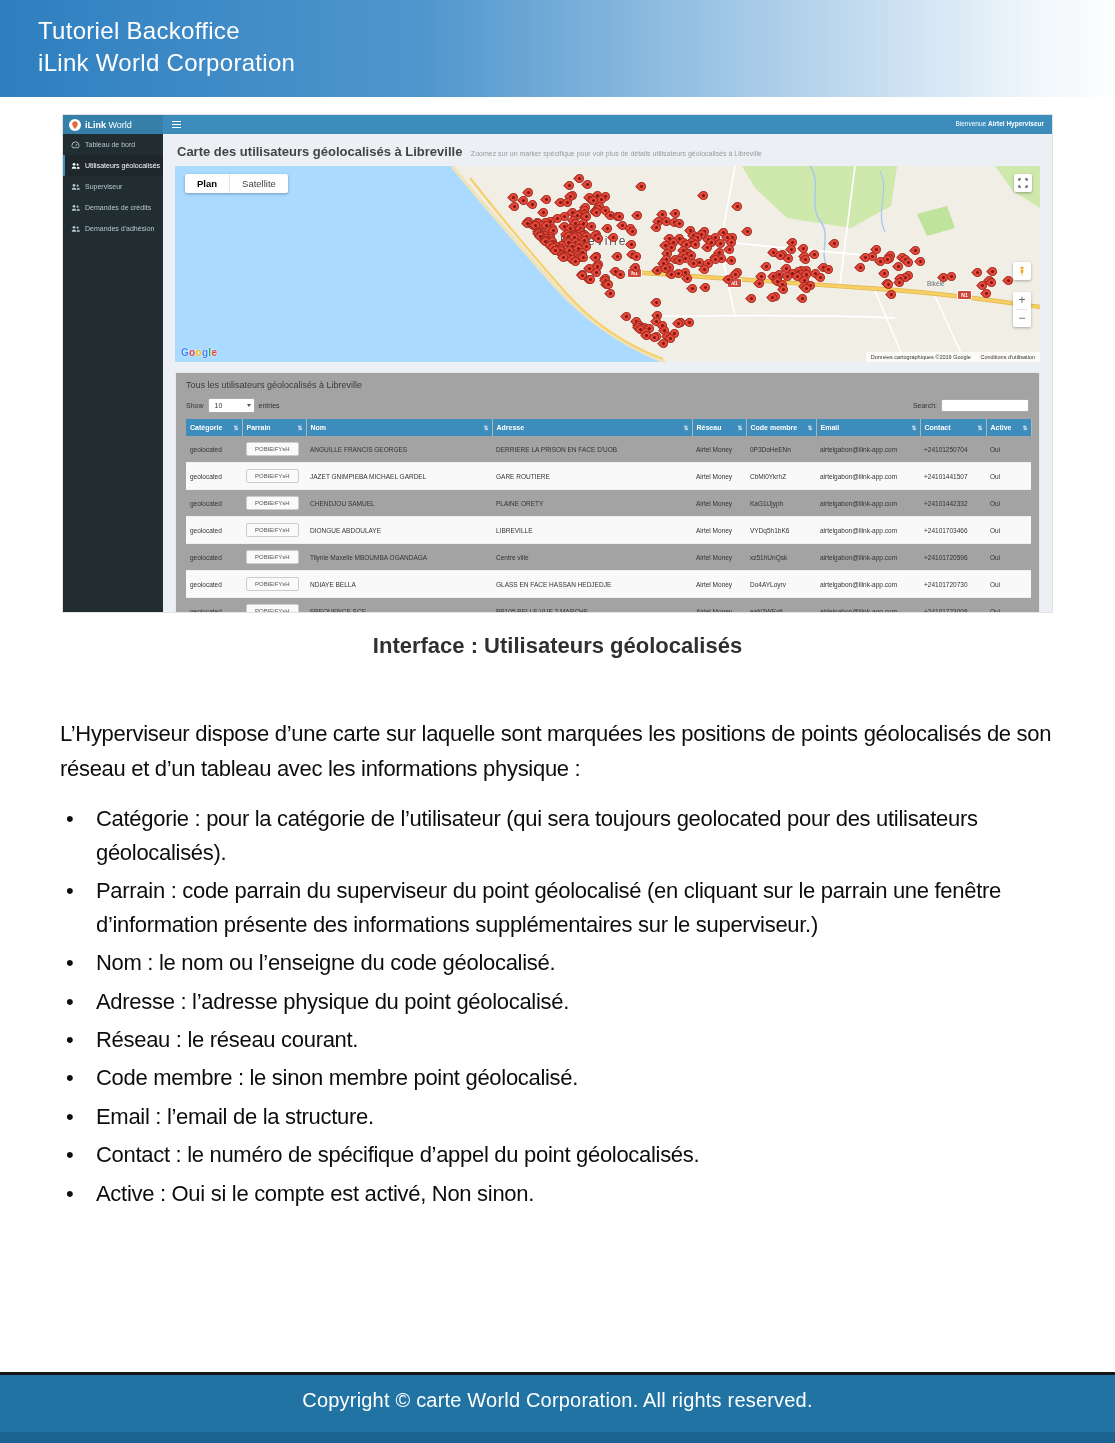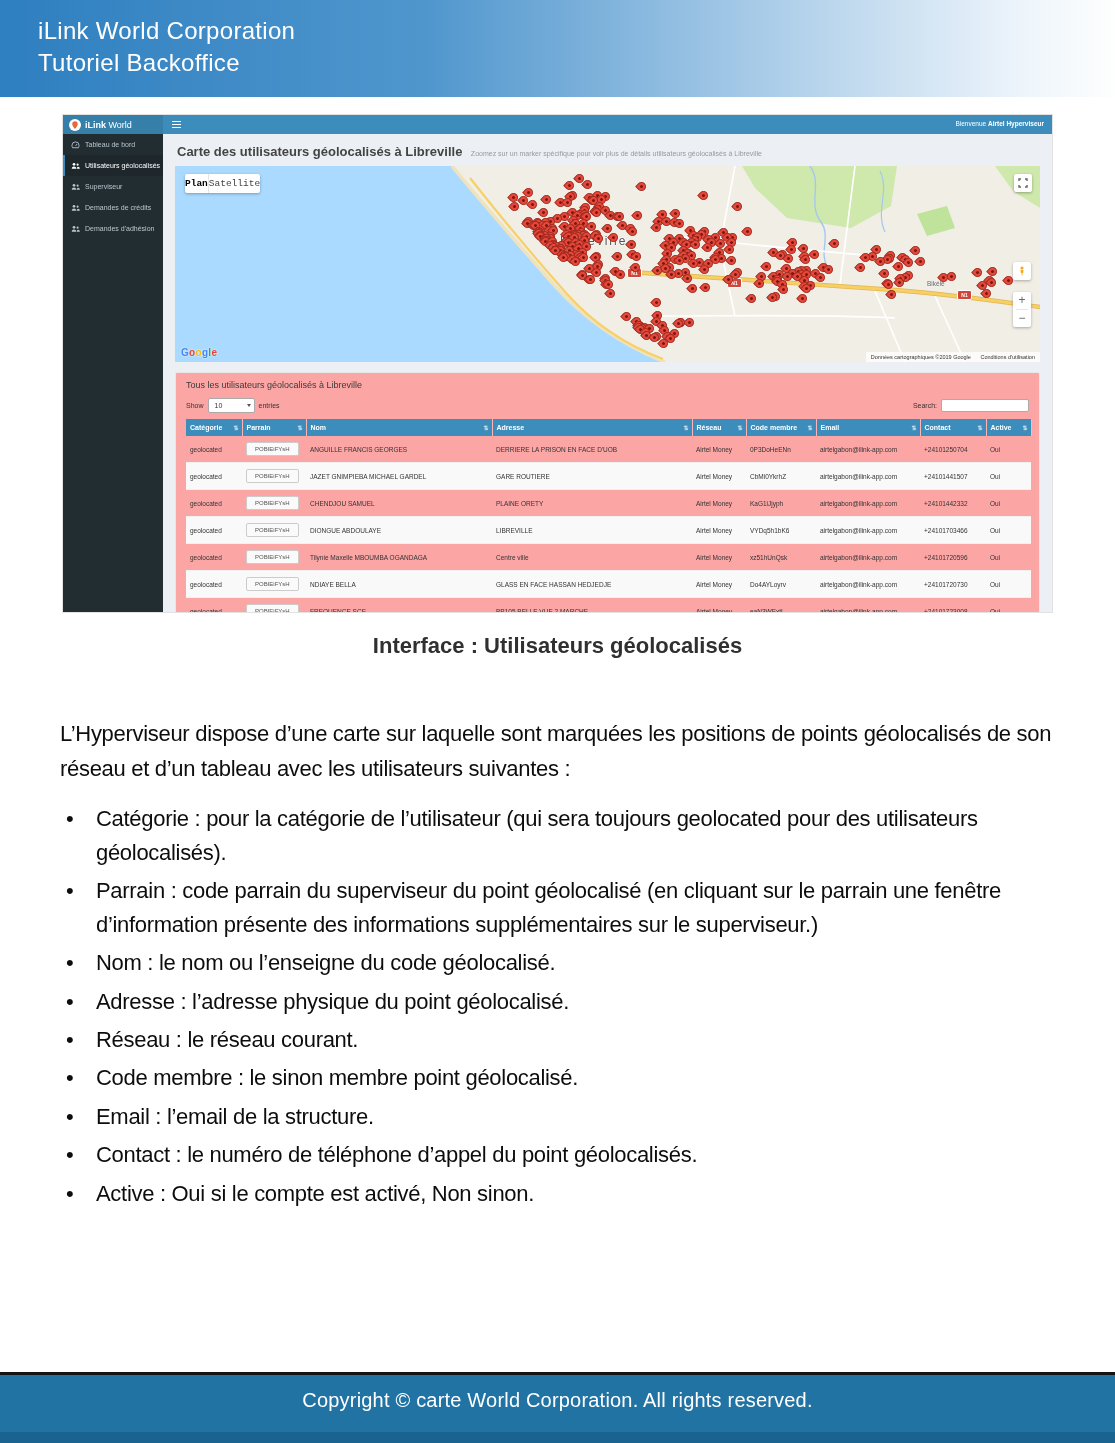--- a/index.html
+++ b/index.html
@@ -43,37 +43,37 @@
   .pin{position:absolute;width:9px;height:9px;background:#e5473b;border:1px solid #9f2a1e;
        border-radius:50% 50% 50% 0;transform:rotate(45deg);box-sizing:border-box;}
   .pin::after{content:'';position:absolute;left:2px;top:2px;width:3px;height:3px;border-radius:50%;background:#7c150e;}
   .city-label{position:absolute;left:385px;top:68px;font-size:12px;letter-spacing:2px;color:#55565a;
               text-shadow:0 0 2px #fff,0 0 2px #fff;}
   .place-label{position:absolute;left:752px;top:114px;font-size:6.5px;color:#66686c;text-shadow:0 0 2px #fff;}
   .shield{position:absolute;width:13px;height:8px;background:#cf463a;border:1px solid #fff;border-radius:2px;
           color:#fff;font-size:5px;font-weight:bold;display:flex;align-items:center;justify-content:center;}
   .maptype{position:absolute;left:10px;top:8px;display:flex;background:#fff;border-radius:2px;
            box-shadow:0 1px 3px rgba(0,0,0,.3);font-size:9.5px;}
-  .maptype .seg{padding:4px 0;color:#444;cursor:pointer;font-family:Liberation Mono, monospace;}
+  .maptype .seg{padding:4px 12px;color:#444;cursor:pointer;}
   .maptype .seg.on{font-weight:bold;color:#000;}
   .maptype .sep{width:1px;background:#e6e6e6;}
   .map-btn{position:absolute;background:#fff;border-radius:2px;box-shadow:0 1px 3px rgba(0,0,0,.3);
            display:flex;align-items:center;justify-content:center;cursor:pointer;}
   .fullscreen{right:8px;top:8px;width:18px;height:18px;}
   .pegman{right:9px;top:96px;width:18px;height:18px;}
   .zoomctl{position:absolute;right:9px;top:126px;width:18px;background:#fff;border-radius:2px;
            box-shadow:0 1px 3px rgba(0,0,0,.3);text-align:center;}
   .zoomctl .z{height:17px;line-height:17px;font-size:12px;color:#666;cursor:pointer;}
   .zoomctl .zsep{height:1px;background:#e6e6e6;margin:0 3px;}
   .google{position:absolute;left:6px;bottom:4px;font-size:10px;font-weight:bold;letter-spacing:.3px;
           text-shadow:0 0 2px #fff;}
   .attr{position:absolute;right:0;bottom:0;background:rgba(255,255,255,.75);padding:2px 5px;font-size:5.5px;color:#333;}
   .attr a{color:#333;text-decoration:none;margin-left:8px;}
 
-  .panel{margin-top:10px;background:#fca5a5;border:1px solid #e7e7e7;border-radius:2px;}
+  .panel{margin-top:10px;background:#a3a3a3;border:1px solid #e7e7e7;border-radius:2px;}
   .panel-title{padding:7px 10px 5px;font-size:9px;color:#3a3a3a;}
   .tbl-controls{display:flex;align-items:center;padding:3px 10px 6px;font-size:7px;color:#333;}
   .pagesize{display:inline-flex;align-items:center;justify-content:space-between;width:36px;height:13px;
             border:1px solid #aaa;border-radius:2px;margin:0 4px;padding:0 3px 0 6px;background:#fff;cursor:pointer;}
   .pagesize .chev{width:0;height:0;border-left:2.5px solid transparent;border-right:2.5px solid transparent;
                   border-top:3.5px solid #555;}
   .searchbox{margin-left:auto;display:flex;align-items:center;gap:4px;}
   .searchbox input{width:88px;height:13px;border:1px solid #aaa;border-radius:2px;font-size:7px;padding:0 3px;box-sizing:border-box;}
   table.grid{width:845px;margin:0 10px;border-collapse:collapse;table-layout:fixed;}
   table.grid th{background:#3c8dbc;color:#fff;font-size:7px;text-align:left;padding:5px 4px;
@@ -96,22 +96,22 @@
   .footer{position:absolute;left:0;right:0;bottom:0;height:68px;background:#2173a3;border-top:3px solid #141414;}
   .footer-text{text-align:center;color:#fff;font-size:20px;margin-top:14px;letter-spacing:.2px;}
   .footer-strip{position:absolute;left:0;right:0;bottom:0;height:11px;background:#1a628f;}
 </style>
 </head>
 <body>
 
 <div class="page">
 
   <div class="banner">
+    <div>Tutoriel Backoffice</div>
     <div>iLink World Corporation</div>
-    <div>Tutoriel Backoffice</div>
   </div>
 
 
   <div class="shot">
 
     <div class="nav">
       <div class="brand">
         <svg viewBox="0 0 10 10">
           <circle cx="5" cy="5" r="5" fill="#fff"></circle>
           <path d="M5 1.8a2.3 2.3 0 0 1 2.3 2.3C7.3 6 5 8.2 5 8.2S2.7 6 2.7 4.1A2.3 2.3 0 0 1 5 1.8z" fill="#e8683a"></path>
@@ -671,21 +671,21 @@
             </tr>
 
           </tbody>
         </table>
       </div>
     </div>
   </div>
 
   <h2 class="caption">Interface : Utilisateurs géolocalisés</h2>
 
-  <p class="body-text">L’Hyperviseur dispose d’une carte sur laquelle sont marquées les positions de points géolocalisés de son réseau et d’un tableau avec les utilisateurs suivantes :</p>
+  <p class="body-text">L’Hyperviseur dispose d’une carte sur laquelle sont marquées les positions de points géolocalisés de son réseau et d’un tableau avec les informations physique :</p>
 
   <ul class="points">
     <li>
         <span class="dot">•</span>
         <span class="txt">Catégorie : pour la catégorie de l’utilisateur (qui sera toujours geolocated pour des utilisateurs géolocalisés).</span>
       </li>
     <li>
         <span class="dot">•</span>
         <span class="txt">Parrain : code parrain du superviseur du point géolocalisé (en cliquant sur le parrain une fenêtre d’information présente des informations supplémentaires sur le superviseur.)</span>
       </li>
@@ -704,21 +704,21 @@
     <li>
         <span class="dot">•</span>
         <span class="txt">Code membre : le sinon membre point géolocalisé.</span>
       </li>
     <li>
         <span class="dot">•</span>
         <span class="txt">Email : l’email de la structure.</span>
       </li>
     <li>
         <span class="dot">•</span>
-        <span class="txt">Contact : le numéro de téléphone d’appel du point géolocalisés.</span>
+        <span class="txt">Contact : le numéro de spécifique d’appel du point géolocalisés.</span>
       </li>
     <li>
         <span class="dot">•</span>
         <span class="txt">Active : Oui si le compte est activé, Non sinon.</span>
       </li>
   </ul>
 
   <div class="footer">
     <div class="footer-text">Copyright © carte World Corporation. All rights reserved.</div>
     <div class="footer-strip"></div>

